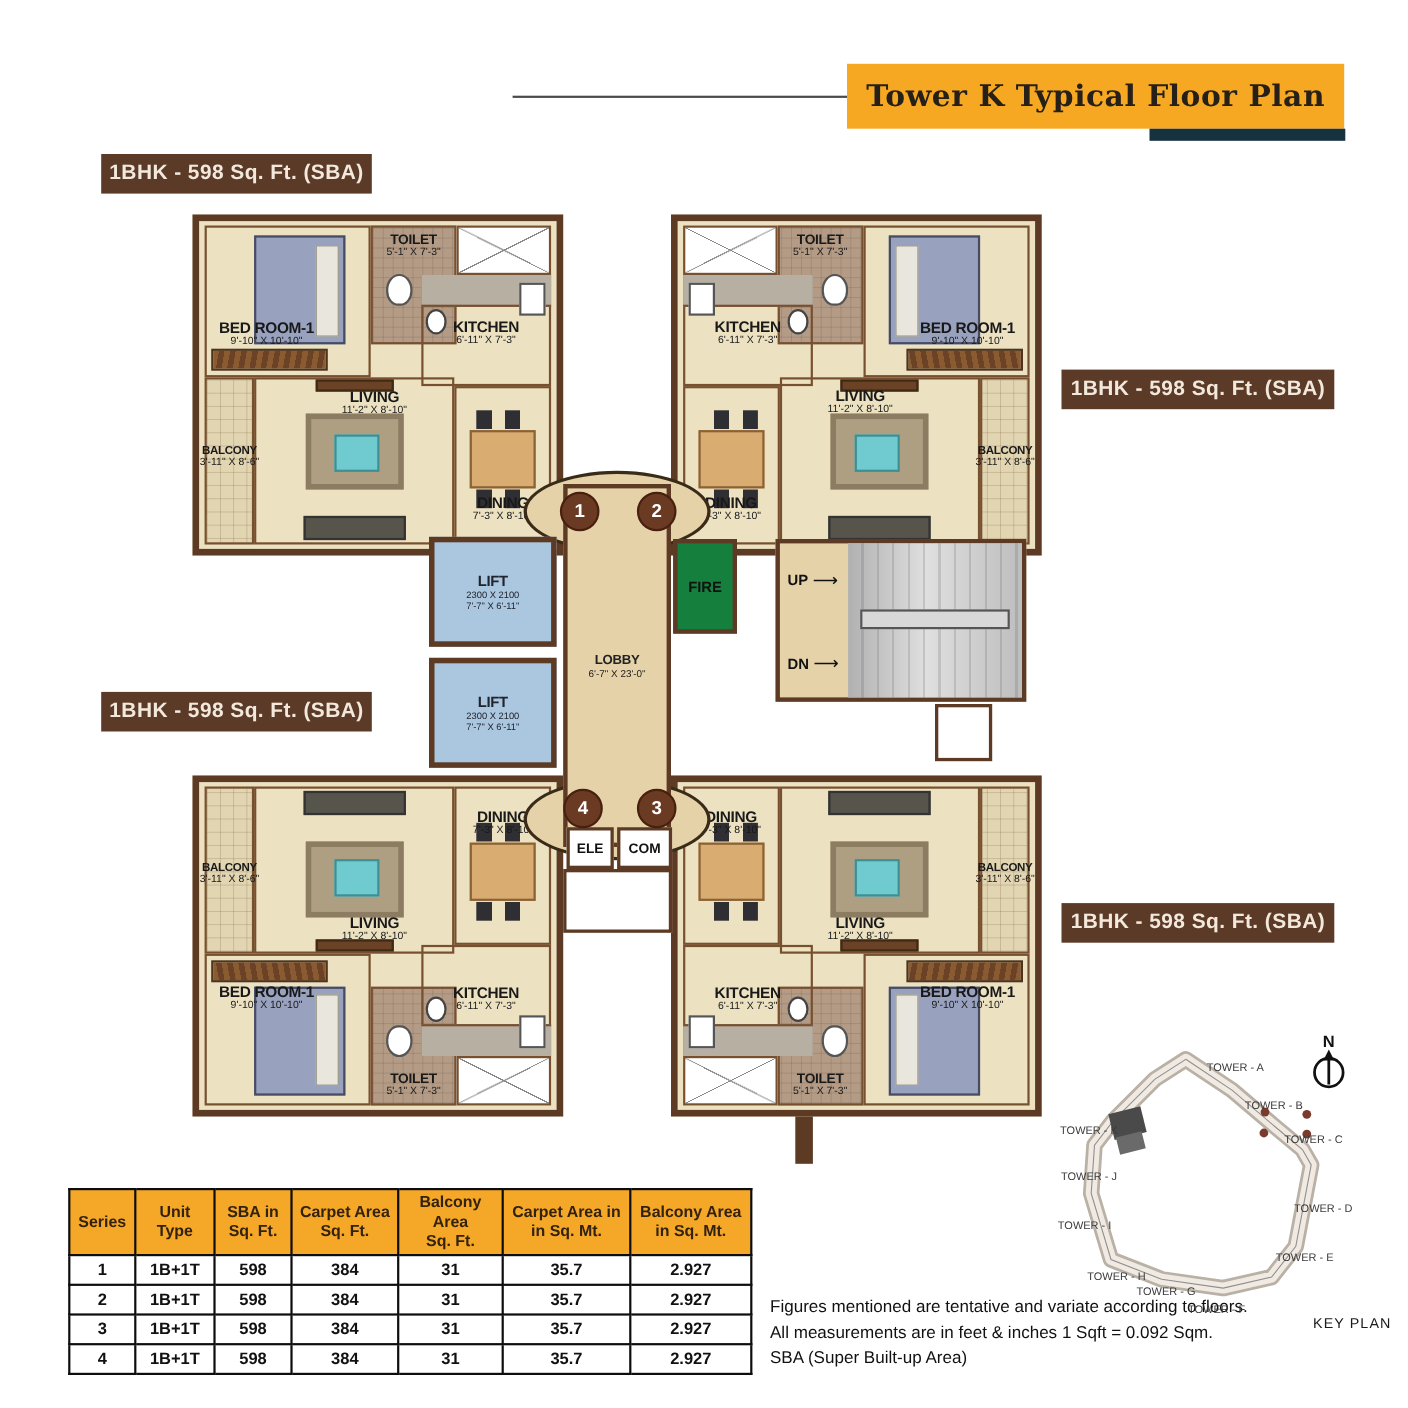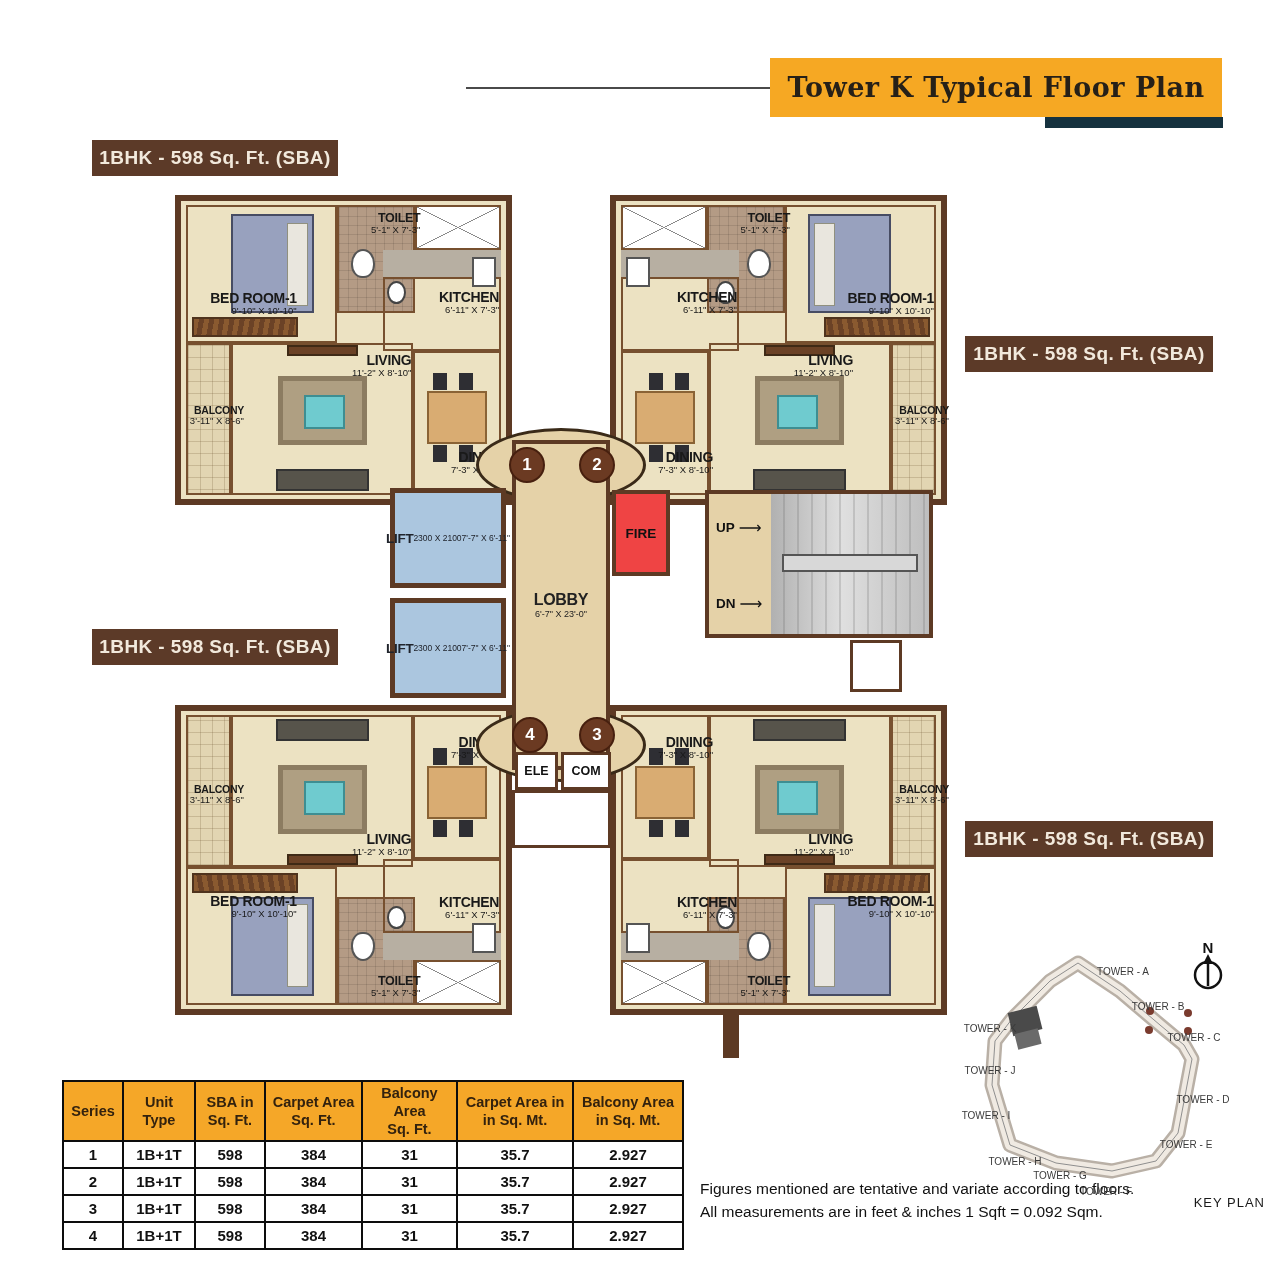--- a/index.html
+++ b/index.html
@@ -39,21 +39,21 @@
     background-image:linear-gradient(rgba(0,0,0,.10) 1px,transparent 1px),linear-gradient(90deg,rgba(0,0,0,.10) 1px,transparent 1px);
     background-size:9px 9px; }
   .duct    { left:72%;  top:1.5%; width:26.5%; height:15%; background:#fff; }
   .kitchen { left:62%;  top:16.5%; width:36.5%; height:34%; }
   .balcony { left:1.5%; top:47.5%; width:14%; height:51%; background:#E2D5B2;
     background-image:linear-gradient(rgba(120,95,60,.25) 1px,transparent 1px),linear-gradient(90deg,rgba(120,95,60,.25) 1px,transparent 1px);
     background-size:12px 12px; }
   .living  { left:15.5%; top:47.5%; width:56%; height:51%; }
   .dining  { left:71.5%; top:50.5%; width:27%; height:48%; }
 
-  .rlabel { position:absolute; text-align:right; color:#191919; line-height:1.15; z-index:4; }
+  .rlabel { position:absolute; text-align:center; color:#191919; line-height:1.15; z-index:4; }
   .rname { font-weight:bold; font-size:14px; letter-spacing:-.3px; white-space:nowrap; }
   .rdims { font-size:9.5px; white-space:nowrap; }
   .bedroom .rlabel { left:0; right:26%; bottom:18%;margin-top:44px; }
   .toilet  .rlabel { left:-10%; right:-10%; top:3%; }
   .toilet  .rname  { font-size:12.5px; }
   .kitchen .rlabel { left:0; right:0; top:38%; }
   .balcony .rlabel { left:-35%; right:-35%; top:40%; }
   .balcony .rname  { font-size:10.5px; }
   .living  .rlabel { left:0; right:0; top:5%;margin-left:36px; }
   .dining  .rlabel { left:-8%; right:-8%; bottom:12%; }
@@ -79,36 +79,36 @@
 
   
   .xblue { background-image:
     linear-gradient(to top right,transparent 49.4%,rgba(60,90,120,.75) 49.4%,rgba(60,90,120,.75) 50.6%,transparent 50.6%),
     linear-gradient(to bottom right,transparent 49.4%,rgba(60,90,120,.75) 49.4%,rgba(60,90,120,.75) 50.6%,transparent 50.6%); }
   .xgray { background-image:
     linear-gradient(to top right,transparent 49.3%,#8a8a8a 49.3%,#8a8a8a 50.7%,transparent 50.7%),
     linear-gradient(to bottom right,transparent 49.3%,#8a8a8a 49.3%,#8a8a8a 50.7%,transparent 50.7%); }
 
   .lift { width:116px; height:100px; background:#ABC6DF; border:5px solid #5D3A24; z-index:3;
-    display:flex; align-items:center; justify-content:center; text-align:center; color:#20242c; }
+    display:flex; flex-direction:column; align-items:center; justify-content:center; text-align:center; color:#20242c; }
   .lift-1 { left:220px; top:298px; } .lift-2 { left:220px; top:408px; }
   .lift .rname { font-size:13.5px; } .lift .rdims { font-size:8.5px; }
 
   .lobby-bulge { width:170px; height:74px; background:#E5D2A8; border:3px solid #3a2a18; border-radius:50%; z-index:2; }
   .bulge-top { left:306px; top:238px; } .bulge-bottom { left:306px; top:518px; }
   .lobby { left:342px; top:250px; width:98px; height:330px; background:#E5D2A8; border:4px solid #5D3A24; z-index:2;
     display:flex; flex-direction:column; align-items:center; justify-content:center; text-align:center; color:#222; }
-  .lobby .rname { font-size:16px;text-align:center; } .lobby .rdims { font-size:9px; }
+  .lobby .rname { font-size:12px;text-align:center; } .lobby .rdims { font-size:9px; }
 
   .circle { width:36px; height:36px; border-radius:50%; background:#6B3A22; border:2px solid #47200F; color:#fff;
     display:flex; align-items:center; justify-content:center; font-weight:bold; font-size:17px; z-index:5; }
   .c1 { left:339px; top:257px; } .c2 { left:409px; top:257px; }
   .c4 { left:342px; top:527px; } .c3 { left:409px; top:527px; }
 
-  .fire { left:442px; top:300px; width:58px; height:86px; background:#ef4444; border:4px solid #5D3A24; z-index:3;
+  .fire { left:442px; top:300px; width:58px; height:86px; background:#15803d; border:4px solid #5D3A24; z-index:3;
     display:flex; align-items:center; justify-content:center; font-weight:bold; font-size:13.5px; color:#111; }
   .stairs { left:535px; top:300px; width:228px; height:148px; background:#E5D2A8; border:4px solid #5D3A24; z-index:2; }
   .treads { position:absolute; right:0; top:0; bottom:0; width:72%;
     background:repeating-linear-gradient(90deg,#DFDFDF 0 12px,#C4C4C4 12px 14px); }
   .treads::after { content:""; position:absolute; inset:0; background:linear-gradient(90deg,rgba(90,90,90,.35),rgba(255,255,255,0) 45%,rgba(90,90,90,.25)); }
   .handrail { position:absolute; right:5%; top:43%; width:62%; height:13%; background:#D8D8D8; border:2px solid #555; z-index:3; }
   .stair-lab { position:absolute; left:7px; font-weight:bold; font-size:13.5px; color:#111; z-index:3; display:flex; align-items:center; gap:4px; }
   .stair-up { top:17%; } .stair-dn { bottom:15%; }
   .arrow-glyph { font-size:16px; font-weight:normal; letter-spacing:-2px; }
 
@@ -496,20 +496,21 @@
             <td>35.7</td>
             <td>2.927</td>
         </tr>
       </tbody>
     </table>
   </div>
 
   <div class="abs notes">
     <div>Figures mentioned are tentative and variate according to floors.</div>
     <div>All measurements are in feet &amp; inches 1 Sqft = 0.092 Sqm.</div>
+    <div>SBA (Super Built-up Area)</div>
   </div>
 
   <div class="abs keyplan">
     <svg class="kp-svg" width="312" height="305" viewBox="0 0 312 305">
       <path d="M118 30 L160 58 L200 92 L224 112 L232 126 L218 200 L196 228 L152 238 L96 230 L50 212 L32 152 L35 108 L52 86 L90 48 Z" fill="none" stroke="#B9B0A6" stroke-width="15" stroke-linejoin="round"></path>
       <path d="M118 30 L160 58 L200 92 L224 112 L232 126 L218 200 L196 228 L152 238 L96 230 L50 212 L32 152 L35 108 L52 86 L90 48 Z" fill="none" stroke="#F0EAE2" stroke-width="10" stroke-linejoin="round"></path>
       <path d="M118 30 L160 58 L200 92 L224 112 L232 126 L218 200 L196 228 L152 238 L96 230 L50 212 L32 152 L35 108 L52 86 L90 48 Z" fill="none" stroke="#8f8f8f" stroke-width="1"></path>
       <rect x="50" y="76" width="30" height="24" fill="#4A4A4A" transform="rotate(-14 65 88)"></rect>
       <rect x="56" y="98" width="24" height="16" fill="#6A6A6A" transform="rotate(-14 68 106)"></rect>
       <circle cx="190" cy="78" r="4" fill="#7A3B2E"></circle>

